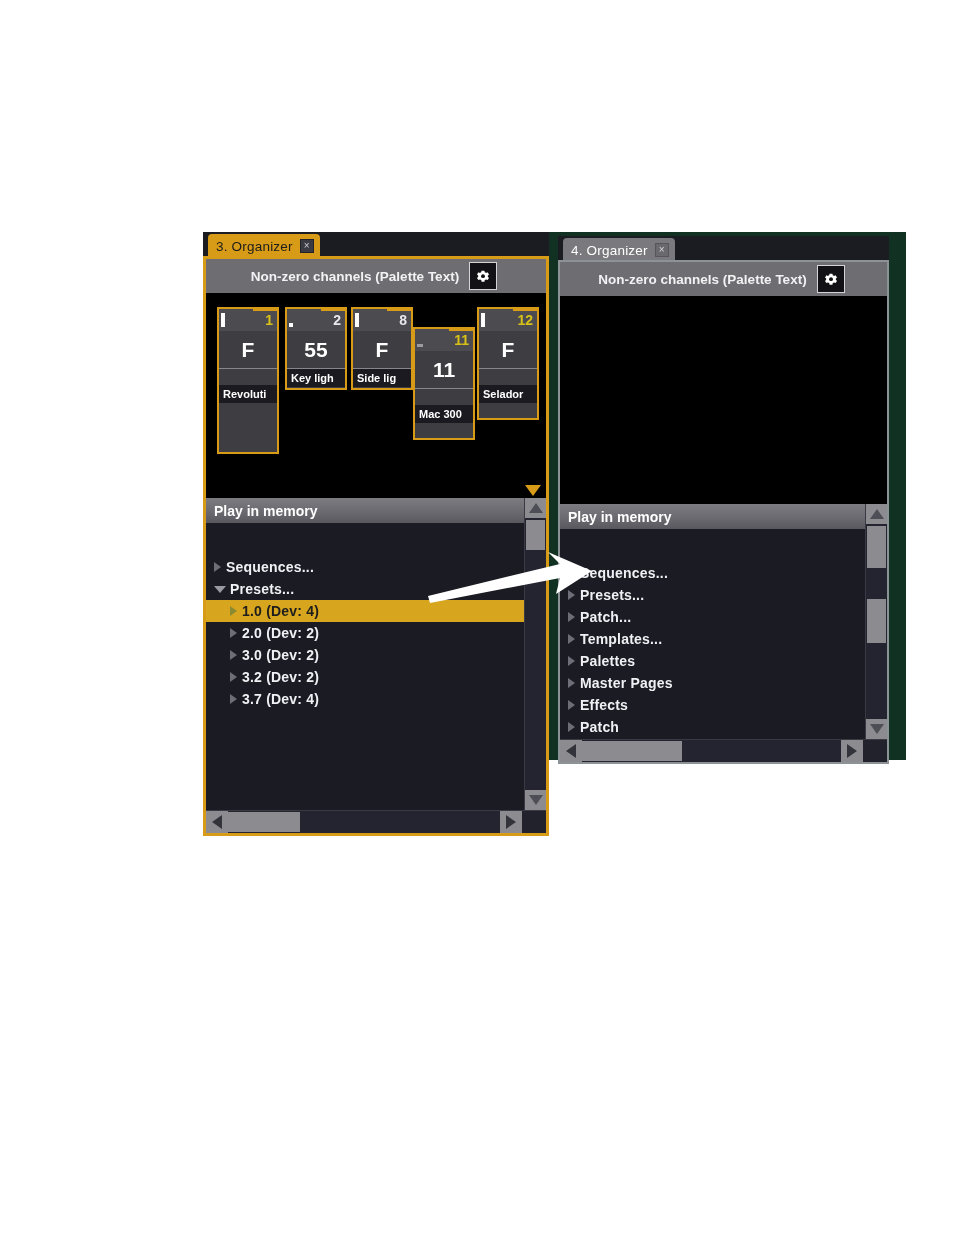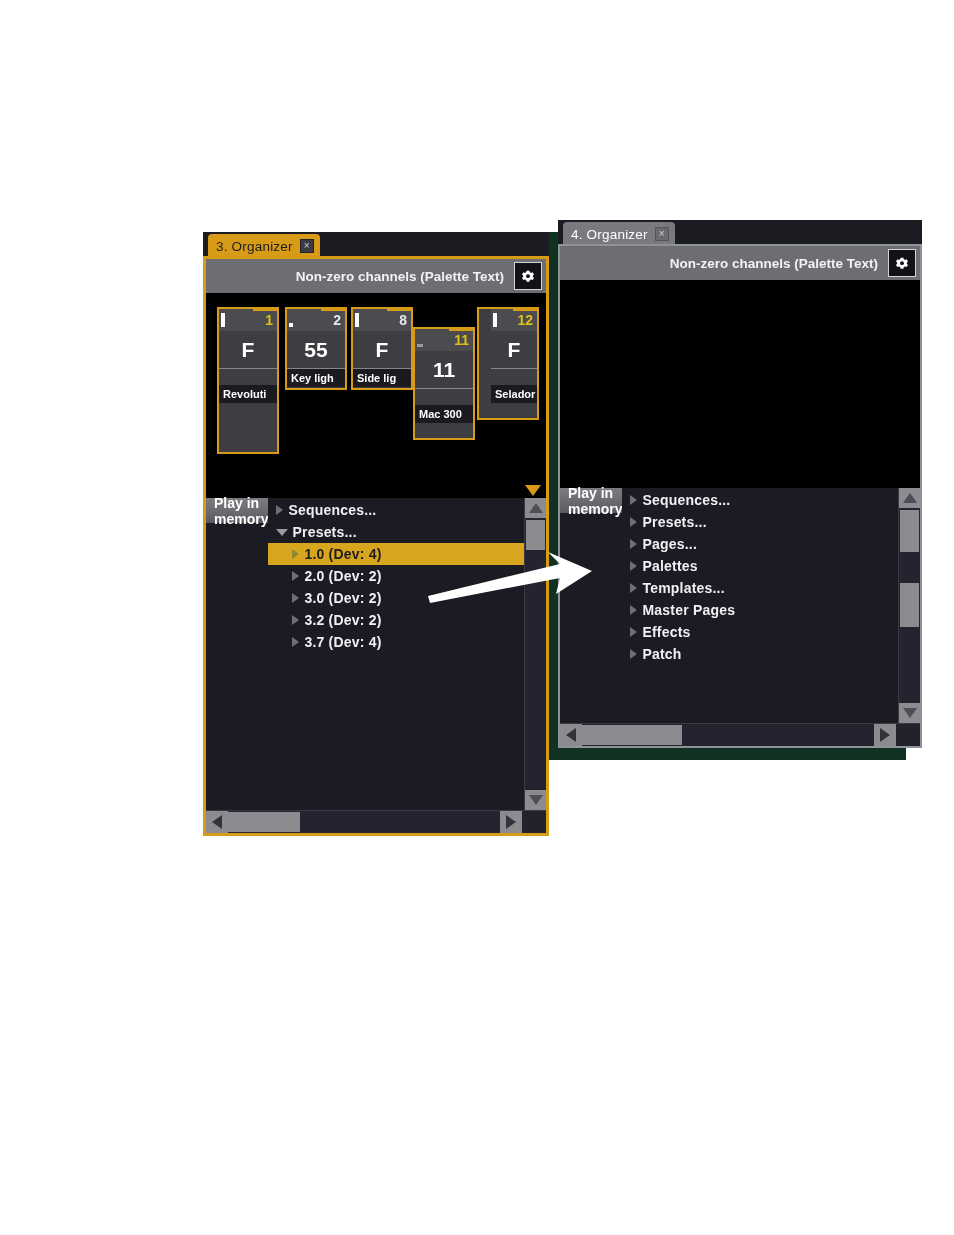--- a/index.html
+++ b/index.html
@@ -39,22 +39,22 @@
     box-sizing: border-box;
   }
   .window.left {
     left: 203px;
     top: 232px;
     width: 346px;
     height: 604px;
   }
   .window.right {
     left: 558px;
-    top: 220px;
-    width: 364px;
+    top: 236px;
+    width: 331px;
     height: 528px;
   }
 
   
   .tabstrip {
     position: absolute;
     left: 0;
     top: 0;
     height: 26px;
     width: 100%;
@@ -123,21 +123,21 @@
   }
 
   
   .pane-header {
     position: relative;
     height: 34px;
     flex: 0 0 34px;
     background: #6e6e72;
     display: flex;
     align-items: center;
-    justify-content: flex-end;
+    justify-content: center;
     padding-right: 4px;
     box-sizing: border-box;
   }
   .pane-header-title {
     color: #f2f2f4;
     font-size: 13.5px;
     font-weight: bold;
     margin-right: 10px;
     white-space: nowrap;
   }
@@ -261,21 +261,23 @@
     min-height: 0;
   }
   .list-row-main {
     flex: 1 1 auto;
     display: flex;
     min-height: 0;
   }
   .list-col {
     flex: 1 1 auto;
     display: flex;
+    flex-direction: column;
     min-width: 0;
+    gap: 32px;
   }
   .list-title {
     height: 25px;
     flex: 0 0 25px;
     background: linear-gradient(to bottom, #7b7b80 0%, #6a6a70 55%, #58585e 100%);
     color: #ffffff;
     font-size: 14px;
     font-weight: bold;
     display: flex;
     align-items: center;
@@ -491,21 +493,21 @@
           <div class="tile-head">
             <span class="tile-mark dash"></span>
             <span class="tile-num y">11</span>
           </div>
           <div class="tile-value">11</div>
           <div class="tile-spacer"></div>
           <div class="tile-name">Mac 300</div>
           <div class="tile-foot" style="height:12px;"></div>
         </div>
 
-        <div class="tile" style="left:271px; top:14px; width:62px; height:113px;padding-left:12px;">
+        <div class="tile" style="left:271px; top:14px; width:62px; height:113px;">
           <div class="tile-tab" style="left:34px; width:30px; top:-10px;"></div>
           <div class="tile-head">
             <span class="tile-mark"></span>
             <span class="tile-num y">12</span>
           </div>
           <div class="tile-value">F</div>
           <div class="tile-spacer"></div>
           <div class="tile-name">Selador</div>
           <div class="tile-foot" style="height:12px;"></div>
         </div>
@@ -613,29 +615,29 @@
               <div class="litem lvl0">
                 <span class="arrow"></span>
                 <span class="ltext">Sequences...</span>
               </div>
               <div class="litem lvl0">
                 <span class="arrow"></span>
                 <span class="ltext">Presets...</span>
               </div>
               <div class="litem lvl0">
                 <span class="arrow"></span>
-                <span class="ltext">Pages...</span>
+                <span class="ltext">Patch...</span>
+              </div>
+              <div class="litem lvl0">
+                <span class="arrow"></span>
+                <span class="ltext">Templates...</span>
               </div>
               <div class="litem lvl0">
                 <span class="arrow"></span>
                 <span class="ltext">Palettes</span>
-              </div>
-              <div class="litem lvl0">
-                <span class="arrow"></span>
-                <span class="ltext">Templates...</span>
               </div>
               <div class="litem lvl0">
                 <span class="arrow"></span>
                 <span class="ltext">Master Pages</span>
               </div>
               <div class="litem lvl0">
                 <span class="arrow"></span>
                 <span class="ltext">Effects</span>
               </div>
               <div class="litem lvl0">

